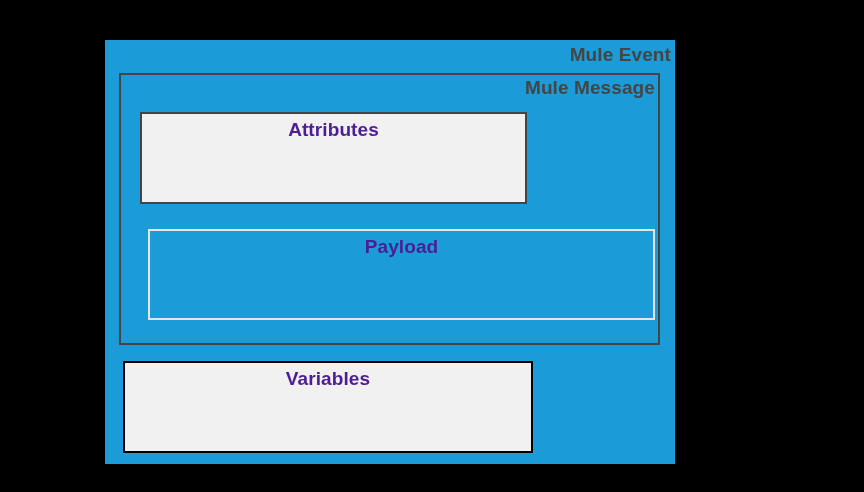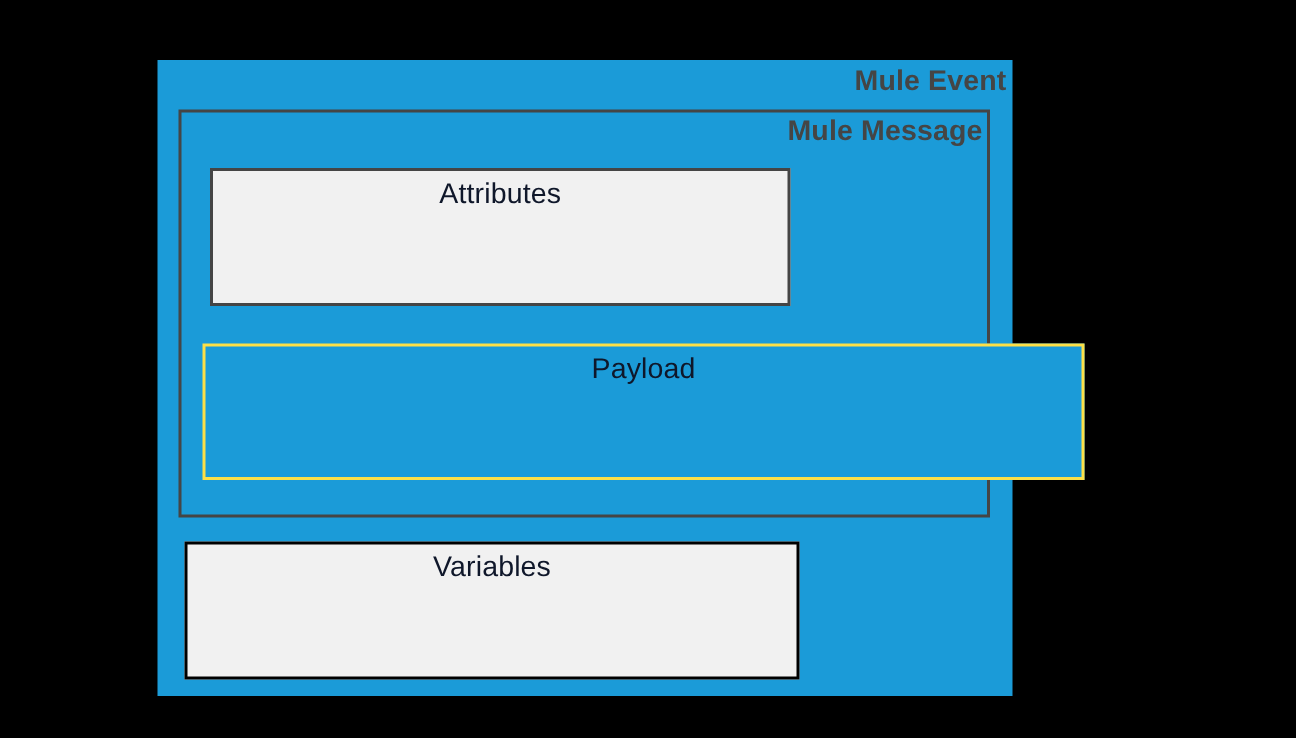--- a/index.html
+++ b/index.html
@@ -77,48 +77,48 @@
     width: 387px;
     height: 92px;
     background: #F1F1F1;
     border: 2px solid #454545;
     box-sizing: border-box;
   }
 
   
   .payload-box {
     position: absolute;
-    left: 14px;
+    left: 27px;
     top: 154px;
-    width: 588px;
+    width: 507px;
     height: 91px;
     background: #1B9BD8;
-    border: 2px solid #fde047;
+    border: 2px solid #e5e5e5;
     box-sizing: border-box;
   }
 
   
   .variables-box {
     position: absolute;
     left: 18px;
     top: 321px;
     width: 410px;
     height: 92px;
     background: #F1F1F1;
     border: 2px solid #000000;
     box-sizing: border-box;
   }
 
   .inner-label {
     display: block;
     width: 100%;
     text-align: center;
     font-size: 19px;
-    font-weight: normal;
-    color: #0f172a;
+    font-weight: bold;
+    color: #4c1d95;
     letter-spacing: 0.1px;
     line-height: 22px;
     margin-top: 5px;
     white-space: nowrap;
   }
 </style>
 </head>
 <body>
 
 <div id="canvas">

